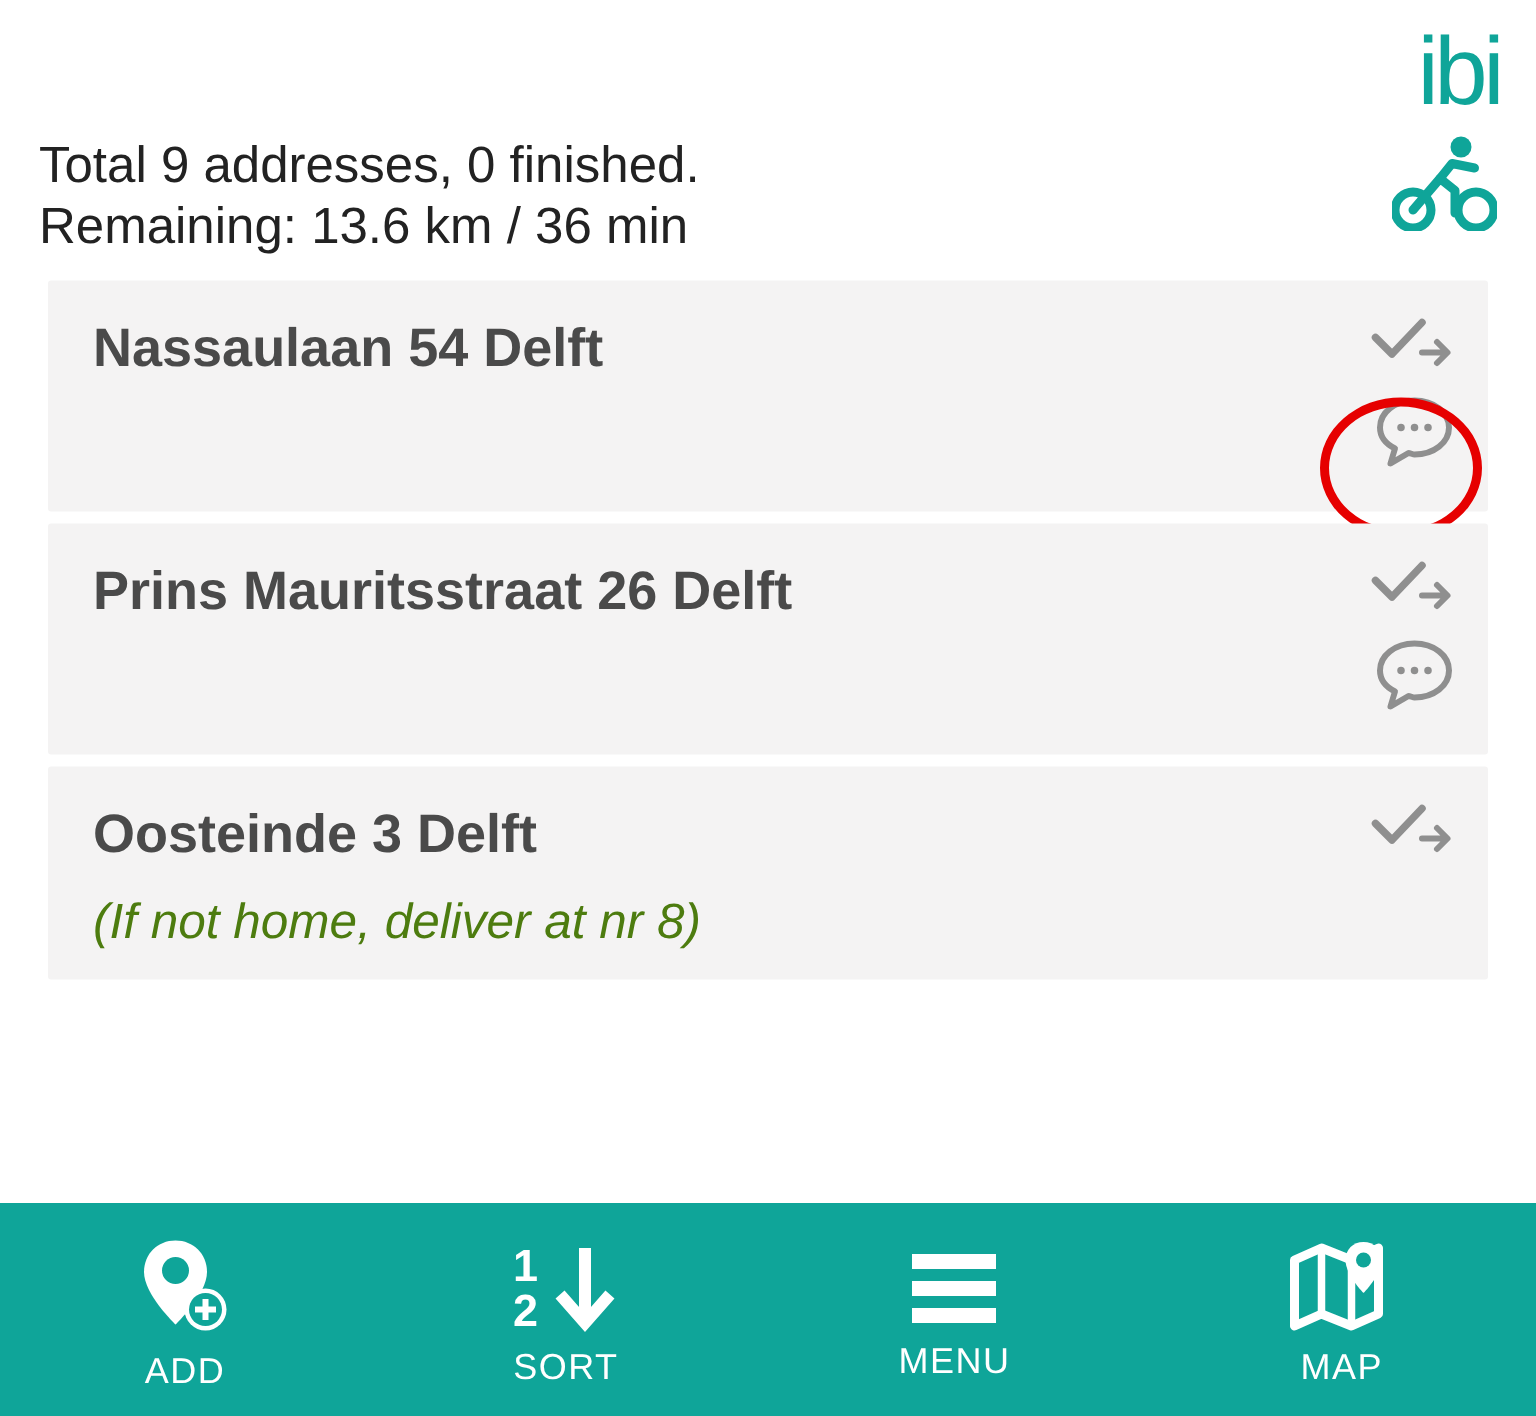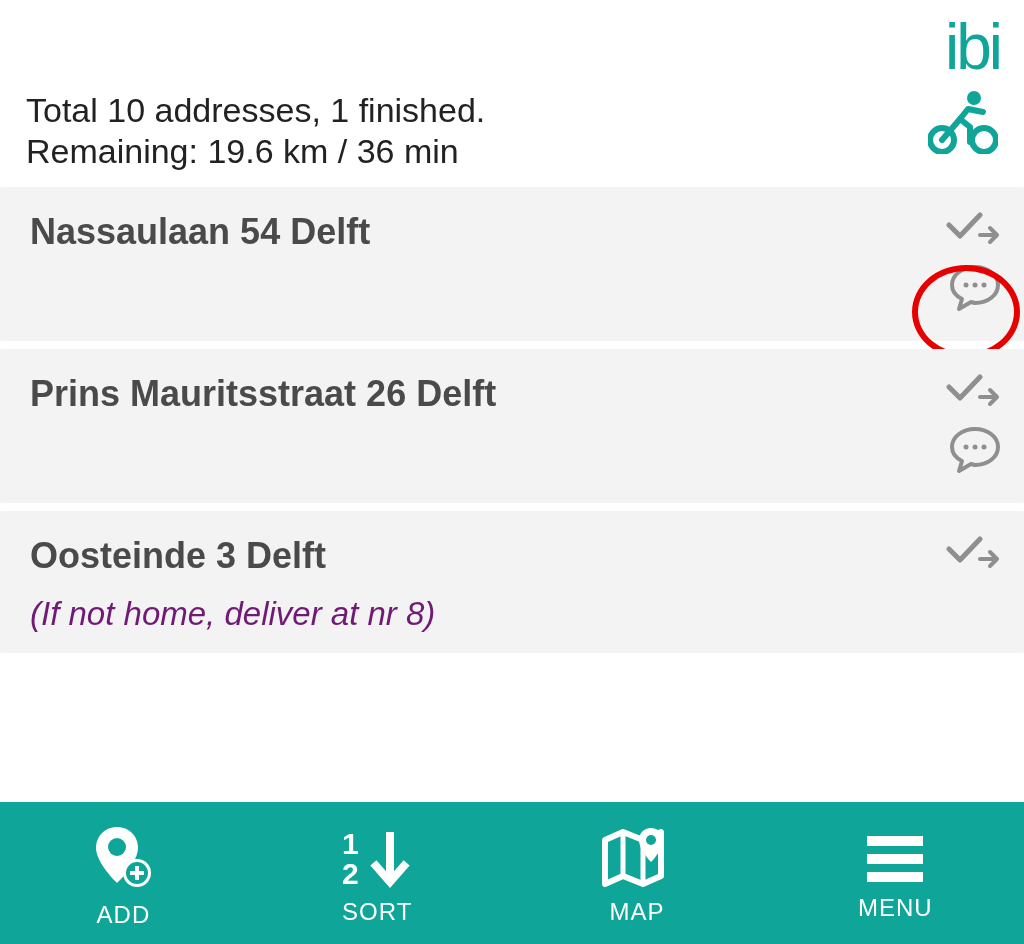--- a/index.html
+++ b/index.html
@@ -8,28 +8,28 @@
     display: flex; justify-content: flex-end; padding: 10px 24px 0 0;
   }
   .logo {
     color: #0fa599; font-size: 64px; font-weight: 400; letter-spacing: -3px;
   }
   .status-row {
     display: flex; align-items: flex-start; justify-content: space-between; padding: 6px 26px 14px 26px;
   }
   .status-text { font-size: 34px; line-height: 1.22; color: #222; }
   .bike { color: #0fa599; }
-  .list { padding: 0 0; }
+  .list { padding: 0 32px; }
   .card {
     background: #f4f3f3; border-radius: 2px; margin-bottom: 8px; padding: 24px 22px 28px 30px;
     display: flex; justify-content: space-between; align-items: flex-start; position: relative;
   }
   .card-left { flex: 1; }
   .addr { font-size: 36px; font-weight: 700; color: #4a4a4a; margin-bottom: 10px; }
-  .note { font-size: 33px; font-style: italic; color: #701a75; margin-top: 18px; }
+  .note { font-size: 33px; font-style: italic; color: #4d7c0f; margin-top: 18px; }
   .card-icons { display: flex; flex-direction: column; align-items: flex-end; gap: 18px; }
   .check-arrow { color:#888; }
   .chat { color:#888; }
   .highlight-circle {
     position: absolute; width: 108px; height: 94px; border: 6px solid #e60000; border-radius: 50%;
     right: 4px; top: 78px; pointer-events: none;
   }
   .bottombar {
     position: absolute; left: 0; right: 0; bottom: 0; height: 142px;
     background: #0fa599; display: flex; align-items: center; justify-content: space-around;
@@ -41,22 +41,22 @@
 </style>
 </head>
 <body>
 
 <div class="top">
   <div class="logo">ibi</div>
 </div>
 
 <div class="status-row">
   <div class="status-text">
-    <div>Total 10 addresses, 1 finished.</div>
-    <div>Remaining: 19.6 km / 36 min</div>
+    <div>Total 9 addresses, 0 finished.</div>
+    <div>Remaining: 13.6 km / 36 min</div>
   </div>
   <div class="bike">
     <svg width="70" height="64" viewBox="0 0 70 64" fill="none">
       <circle cx="46" cy="8" r="7" fill="#0fa599"></circle>
       <circle cx="14" cy="50" r="12" stroke="#0fa599" stroke-width="6"></circle>
       <circle cx="56" cy="50" r="12" stroke="#0fa599" stroke-width="6"></circle>
       <path d="M14 50 L32 29 L42 37 L42 52" stroke="#0fa599" stroke-width="6" fill="none" stroke-linecap="round" stroke-linejoin="round"></path>
       <path d="M32 29 L40 19 L55 22" stroke="#0fa599" stroke-width="6" fill="none" stroke-linecap="round" stroke-linejoin="round"></path>
     </svg>
   </div>
@@ -143,31 +143,31 @@
     <svg width="78" height="64" viewBox="0 0 78 64">
       <text x="4" y="28" font-size="30" font-weight="700" fill="#fff">1</text>
       <text x="4" y="58" font-size="30" font-weight="700" fill="#fff">2</text>
       <line x1="52" y1="6" x2="52" y2="50" stroke="#fff" stroke-width="8"></line>
       <polyline points="38,40 52,56 66,40" fill="none" stroke="#fff" stroke-width="8" stroke-linecap="square"></polyline>
     </svg>
     <div class="bb-label">SORT</div>
   </div>
 
   <div class="bb-item">
+    <svg width="64" height="56" viewBox="0 0 64 56">
+      <rect x="4" y="6" width="56" height="10" fill="#fff"></rect>
+      <rect x="4" y="24" width="56" height="10" fill="#fff"></rect>
+      <rect x="4" y="42" width="56" height="10" fill="#fff"></rect>
+    </svg>
+    <div class="bb-label">MENU</div>
+  </div>
+
+  <div class="bb-item">
     <svg width="76" height="64" viewBox="0 0 76 64">
       <path d="M6 14 L24 6 L44 14 L62 6 L62 50 L44 58 L24 50 L6 58 Z" fill="none" stroke="#fff" stroke-width="6" stroke-linejoin="round"></path>
       <line x1="24" y1="8" x2="24" y2="50" stroke="#fff" stroke-width="5"></line>
       <line x1="44" y1="14" x2="44" y2="56" stroke="#fff" stroke-width="5"></line>
       <path d="M52 2 C45 2 40 7 40 14 C40 24 52 36 52 36 C52 36 64 24 64 14 C64 7 59 2 52 2 Z" fill="#fff"></path>
       <circle cx="52" cy="14" r="5" fill="#0fa599"></circle>
     </svg>
     <div class="bb-label">MAP</div>
   </div>
-
-  <div class="bb-item">
-    <svg width="64" height="56" viewBox="0 0 64 56">
-      <rect x="4" y="6" width="56" height="10" fill="#fff"></rect>
-      <rect x="4" y="24" width="56" height="10" fill="#fff"></rect>
-      <rect x="4" y="42" width="56" height="10" fill="#fff"></rect>
-    </svg>
-    <div class="bb-label">MENU</div>
-  </div>
 </div>
 
 </body></html>

